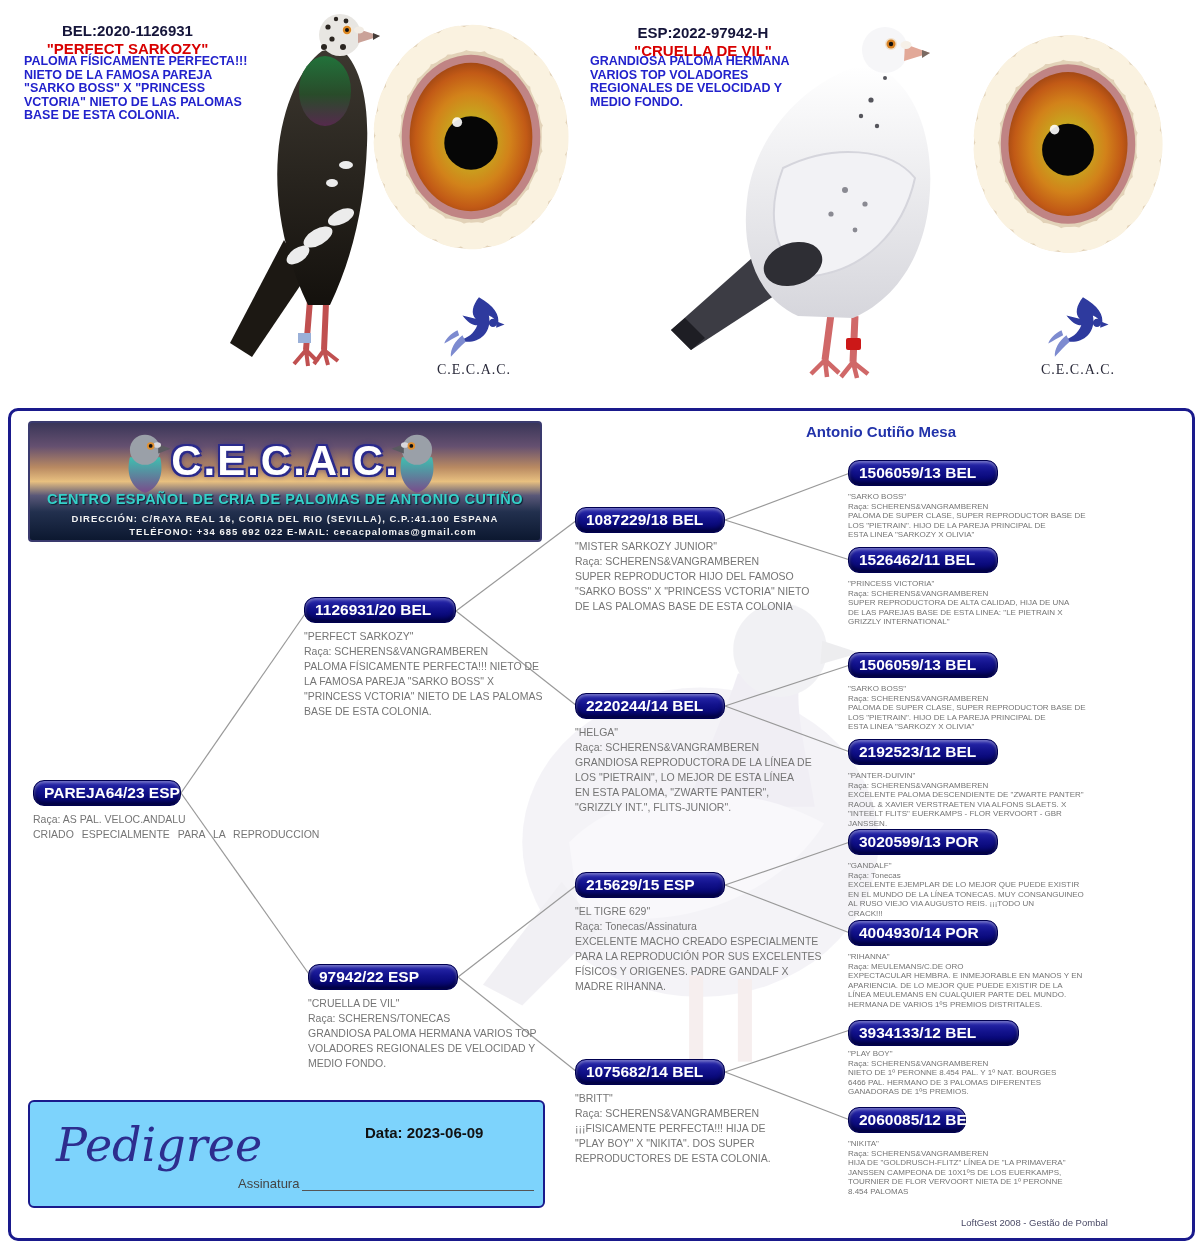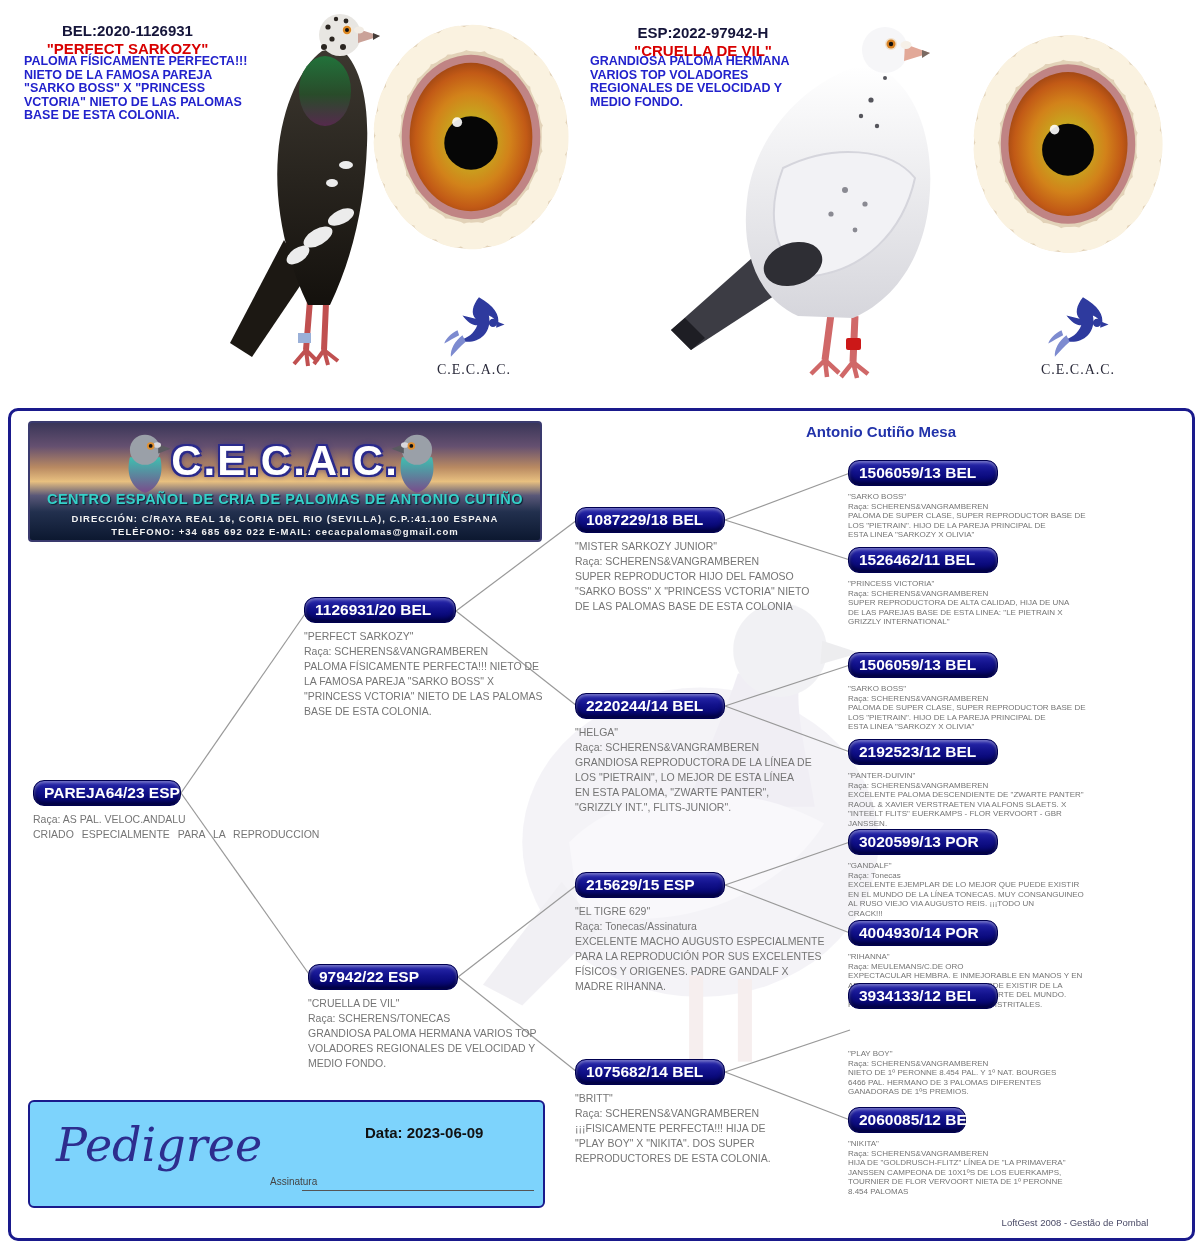--- a/index.html
+++ b/index.html
@@ -24,21 +24,21 @@
           background:linear-gradient(180deg,#3a3658 0%,#655070 20%,#b98a62 38%,#e8c080 50%,#5a5878 62%,#22304e 76%,#0c1830 100%);}
   .banner-title{position:absolute;left:0;top:14px;width:100%;text-align:center;
                 font-size:42px;font-weight:bold;color:#fff;letter-spacing:2px;
                 text-shadow:-2px -2px 0 #2a2a8c,2px -2px 0 #2a2a8c,-2px 2px 0 #2a2a8c,2px 2px 0 #2a2a8c, 0 0 6px #2a2a8c;}
   .banner-sub{position:absolute;left:0;top:68px;width:100%;text-align:center;
               font-size:14.5px;font-weight:bold;color:#35d0c8;letter-spacing:.5px;
               text-shadow:1px 1px 1px #0a2030;}
   .banner-addr{position:absolute;left:0;top:90px;width:100%;text-align:center;
                font-size:9.5px;font-weight:bold;color:#f2f2f2;letter-spacing:1px;}
   .banner-tel{position:absolute;left:0;top:103px;width:100%;text-align:center;
-              font-size:9.5px;font-weight:bold;color:#f2f2f2;letter-spacing:1px;}
+              font-size:9.5px;font-weight:bold;color:#f2f2f2;letter-spacing:1px;padding-left:18px;}
 
   .owner{position:absolute;left:720px;top:12px;width:300px;text-align:center;
          font-size:15px;font-weight:bold;color:#2233aa;}
 
   
   .ringbox{position:absolute;height:26px;box-sizing:border-box;padding:3px 10px 0 10px;
            background:linear-gradient(180deg,#2b2bb0 0%,#12128c 45%,#000068 100%);
            border:1px solid #000050;border-radius:11px;color:#fff;font-weight:bold;font-size:15.5px;
            box-shadow:inset 0 2px 3px rgba(255,255,255,.35), inset 0 -3px 5px rgba(0,0,0,.45);
            white-space:nowrap;}
@@ -47,23 +47,23 @@
   .nt-sm{font-size:8px;line-height:9.6px;}
   .nline{white-space:pre-line;}
   .subject-desc{word-spacing:5px;}
 
   
   .footerbox{position:absolute;left:17px;top:689px;width:513px;height:104px;
              border:2px solid #1a1a8c;border-radius:6px;background:#7dd3fc;}
   .ped-script{position:absolute;left:26px;top:16px;font-family:"DejaVu Serif",serif;font-style:italic;
               font-size:46px;color:#2d2d8e;}
   .data-line{position:absolute;left:335px;top:22px;font-size:15px;font-weight:bold;color:#111;}
-  .assin{position:absolute;left:208px;top:74px;font-size:10px;color:#444;margin-left:32px;}
+  .assin{position:absolute;left:208px;top:74px;font-size:13px;color:#444;}
   .assin-line{position:absolute;left:272px;top:88px;width:232px;border-bottom:1px solid #555;}
-  .loftgest{position:absolute;left:950px;top:806px;width:228px;text-align:center;
+  .loftgest{position:absolute;left:950px;top:806px;width:228px;text-align:left;
             font-size:9.5px;color:#4a4a66;}
 
   .watermark{opacity:.15;}
   svg{display:block;}
 </style>
 </head>
 <body>
 
 <div class="page">
 
@@ -309,21 +309,21 @@
       <div class="nline">GRANDIOSA REPRODUCTORA DE LA LÍNEA DE
 LOS "PIETRAIN", LO MEJOR DE ESTA LÍNEA
 EN ESTA PALOMA, "ZWARTE PANTER",
 "GRIZZLY INT.", FLITS-JUNIOR".</div>
     </div>
 
     <div class="ringbox" style="left:564px;top:461px;width:150px">215629/15 ESP</div>
     <div class="ntext nt-lg" style="left:564px;top:493px;width:262px">
       <div class="nline">"EL TIGRE 629"</div>
       <div class="nline">Raça: Tonecas/Assinatura</div>
-      <div class="nline">EXCELENTE MACHO AUGUSTO ESPECIALMENTE
+      <div class="nline">EXCELENTE MACHO CREADO ESPECIALMENTE
 PARA LA REPRODUCIÓN POR SUS EXCELENTES
 FÍSICOS Y ORIGENES. PADRE GANDALF X
 MADRE RIHANNA.</div>
     </div>
 
     <div class="ringbox" style="left:564px;top:648px;width:150px">1075682/14 BEL</div>
     <div class="ntext nt-lg" style="left:564px;top:680px;width:262px">
       <div class="nline">"BRITT"</div>
       <div class="nline">Raça: SCHERENS&amp;VANGRAMBEREN</div>
       <div class="nline">¡¡¡FISICAMENTE PERFECTA!!! HIJA DE
@@ -381,21 +381,21 @@
     <div class="ringbox" style="left:837px;top:509px;width:150px">4004930/14 POR</div>
     <div class="ntext nt-sm" style="left:837px;top:541px;width:340px">
       <div class="nline">"RIHANNA"</div>
       <div class="nline">Raça: MEULEMANS/C.DE ORO</div>
       <div class="nline">EXPECTACULAR HEMBRA. E INMEJORABLE EN MANOS Y EN
 APARIENCIA. DE LO MEJOR QUE PUEDE EXISTIR DE LA
 LÍNEA MEULEMANS EN CUALQUIER PARTE DEL MUNDO.
 HERMANA DE VARIOS 1ºS PREMIOS DISTRITALES.</div>
     </div>
 
-    <div class="ringbox" style="left:837px;top:572px;width:150px">3934133/12 BEL</div>
+    <div class="ringbox" style="left:837px;top:609px;width:171px">3934133/12 BEL</div>
     <div class="ntext nt-sm" style="left:837px;top:638px;width:340px">
       <div class="nline">"PLAY BOY"</div>
       <div class="nline">Raça: SCHERENS&amp;VANGRAMBEREN</div>
       <div class="nline">NIETO DE 1º PERONNE 8.454 PAL. Y 1º NAT. BOURGES
 6466 PAL. HERMANO DE 3 PALOMAS DIFERENTES
 GANADORAS DE 1ºS PREMIOS.</div>
     </div>
 
     <div class="ringbox" style="left:837px;top:696px;width:118px">2060085/12 BEL</div>
     <div class="ntext nt-sm" style="left:837px;top:728px;width:340px">

